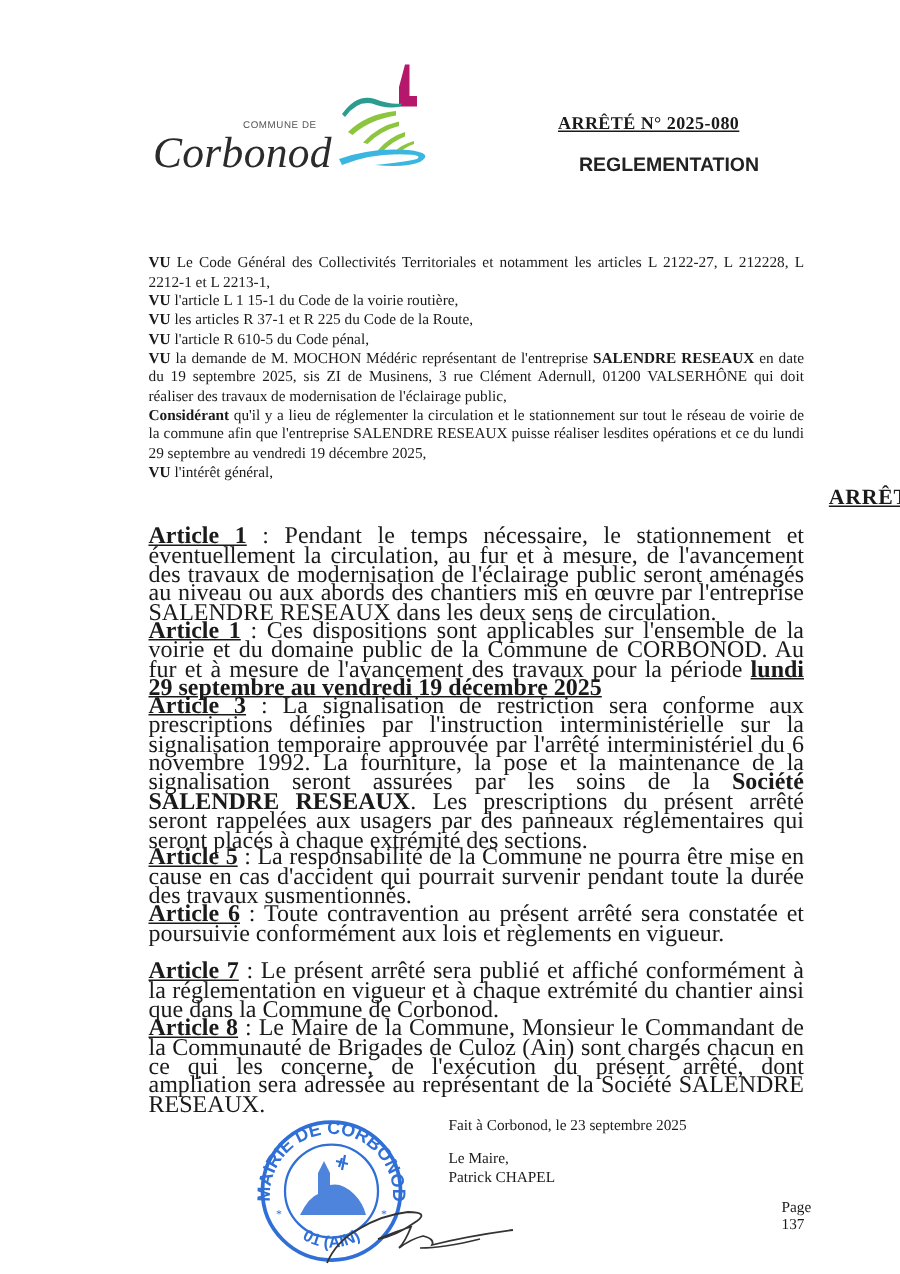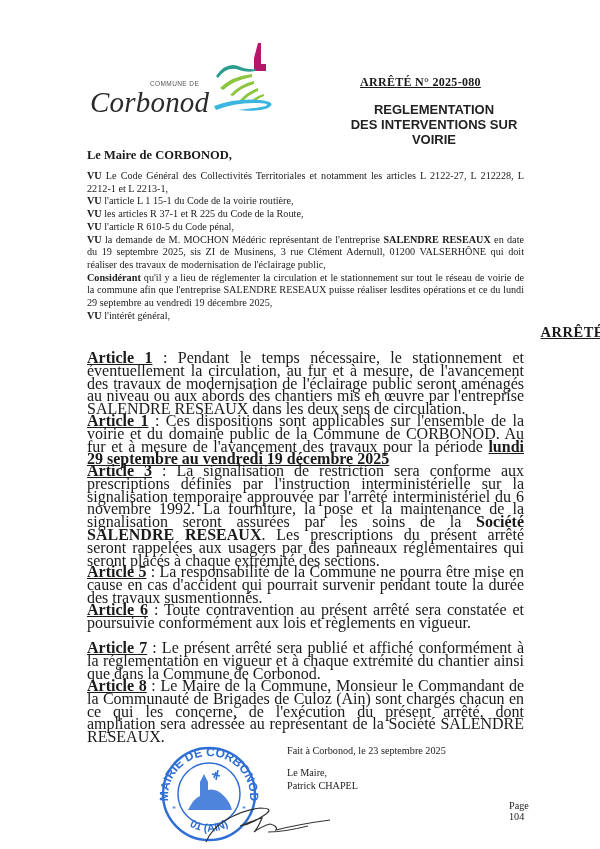--- a/index.html
+++ b/index.html
@@ -1,17 +1,17 @@
 <!DOCTYPE html>
 <html><head>
 <meta charset="utf-8">
 <style>
   html, body { margin: 0; padding: 0; background: #ffffff; }
   body { width: 600px; height: 849px; position: relative; overflow: hidden; font-family: "Liberation Serif", "DejaVu Serif", serif; color: #1a1a1a; }
-  .page { position: absolute; left: 4px; top: 0; width: 484px; height: 849px; background: #fff; }
+  .page { position: absolute; left: 16px; top: 0; width: 484px; height: 849px; background: #fff; }
 
   
   .logo { position: absolute; left: 84px; top: 40px; width: 190px; height: 75px; }
   .logo .commune { position: absolute; left: 62px; top: 40px; font-family: "Liberation Sans", sans-serif; font-size: 6.5px; letter-spacing: 0.4px; color: #555; }
   .logo .name { position: absolute; left: 2px; top: 46px; font-family: "Liberation Serif", serif; font-style: italic; font-size: 29px; color: #2b2b2b; letter-spacing: 0.2px; }
   .logo svg { position: absolute; left: 120px; top: 0px; }
 
   .ref-title { position: absolute; left: 356px; top: 75px; font-weight: bold; font-size: 12px; text-decoration: underline; letter-spacing: 0.3px; }
   .subject { position: absolute; left: 330px; top: 102px; width: 200px; text-align: center; font-family: "Liberation Sans", sans-serif; font-weight: bold; font-size: 13px; line-height: 15px; color: #222; }
 
@@ -54,24 +54,22 @@
       <path d="M32 60 Q40 51 50 48 L50 51 Q42 54 35 61 Z" fill="#8cc63f"></path>
       <path d="M42 62 Q48 56 56 54 L56 56 Q50 58 45 63 Z" fill="#8cc63f"></path>
 
       <path d="M6 66 Q28 58 52 60 Q70 62 60 68 Q50 72 30 70 Q50 68 58 66 Q62 63 50 63 Q28 62 8 70 Z" fill="#3ab6e0"></path>
     </svg>
   </div>
 
   <div class="ref-title">ARRÊTÉ N° 2025-080</div>
   <div class="subject">
     <div>REGLEMENTATION</div>
-    <div>DES INTERVENTIONS SUR VOIRIE</div>
   </div>
 
-  <div class="maire">Le Maire de CORBONOD,</div>
 
   <div class="body vu-block">
     <p><span class="b">VU</span><span> Le Code Général des Collectivités Territoriales et notamment les articles L 2122-27, L 212228, L 2212-1 et L 2213-1,</span></p>
     <p><span class="b">VU</span><span> l'article L 1 15-1 du Code de la voirie routière,</span></p>
     <p><span class="b">VU</span><span> les articles R 37-1 et R 225 du Code de la Route,</span></p>
     <p><span class="b">VU</span><span> l'article R 610-5 du Code pénal,</span></p>
     <p><span class="b">VU</span><span> la demande de M. MOCHON Médéric représentant de l'entreprise </span><span class="b">SALENDRE RESEAUX</span><span> en date du 19 septembre 2025, sis ZI de Musinens, 3 rue Clément Adernull, 01200 VALSERHÔNE qui doit réaliser des travaux de modernisation de l'éclairage public,</span></p>
     <p><span class="b">Considérant</span><span> qu'il y a lieu de réglementer la circulation et le stationnement sur tout le réseau de voirie de la commune afin que l'entreprise SALENDRE RESEAUX puisse réaliser lesdites opérations et ce du lundi 29 septembre au vendredi 19 décembre 2025,</span></p>
     <p><span class="b">VU</span><span> l'intérêt général,</span></p>
   </div>
@@ -113,14 +111,14 @@
 
     <path d="M34 68 Q40 56 46 54 L46 40 L50 32 L54 40 L54 48 Q62 46 70 54 Q76 60 78 68 Z" fill="#2f6fd6" opacity="0.85"></path>
     <path d="M60 36 L62 30 M58 32 L66 34 M64 28 L62 38" stroke="#2f6fd6" stroke-width="1.5"></path>
   </svg>
 
   <svg class="signature" viewBox="0 0 130 65">
     <path d="M2 62 Q8 48 22 40 Q38 30 56 28 Q70 28 62 34 Q48 44 36 46 Q50 40 58 38 Q54 48 50 52 Q58 46 66 44 Q74 46 72 50 Q96 44 126 40" fill="none" stroke="#333" stroke-width="1.2"></path>
     <path d="M64 52 Q80 52 104 46" fill="none" stroke="#333" stroke-width="1"></path>
   </svg>
 
-  <div class="page-num">Page 104</div>
+  <div class="page-num">Page 137</div>
 </div>
 
 </body></html>

